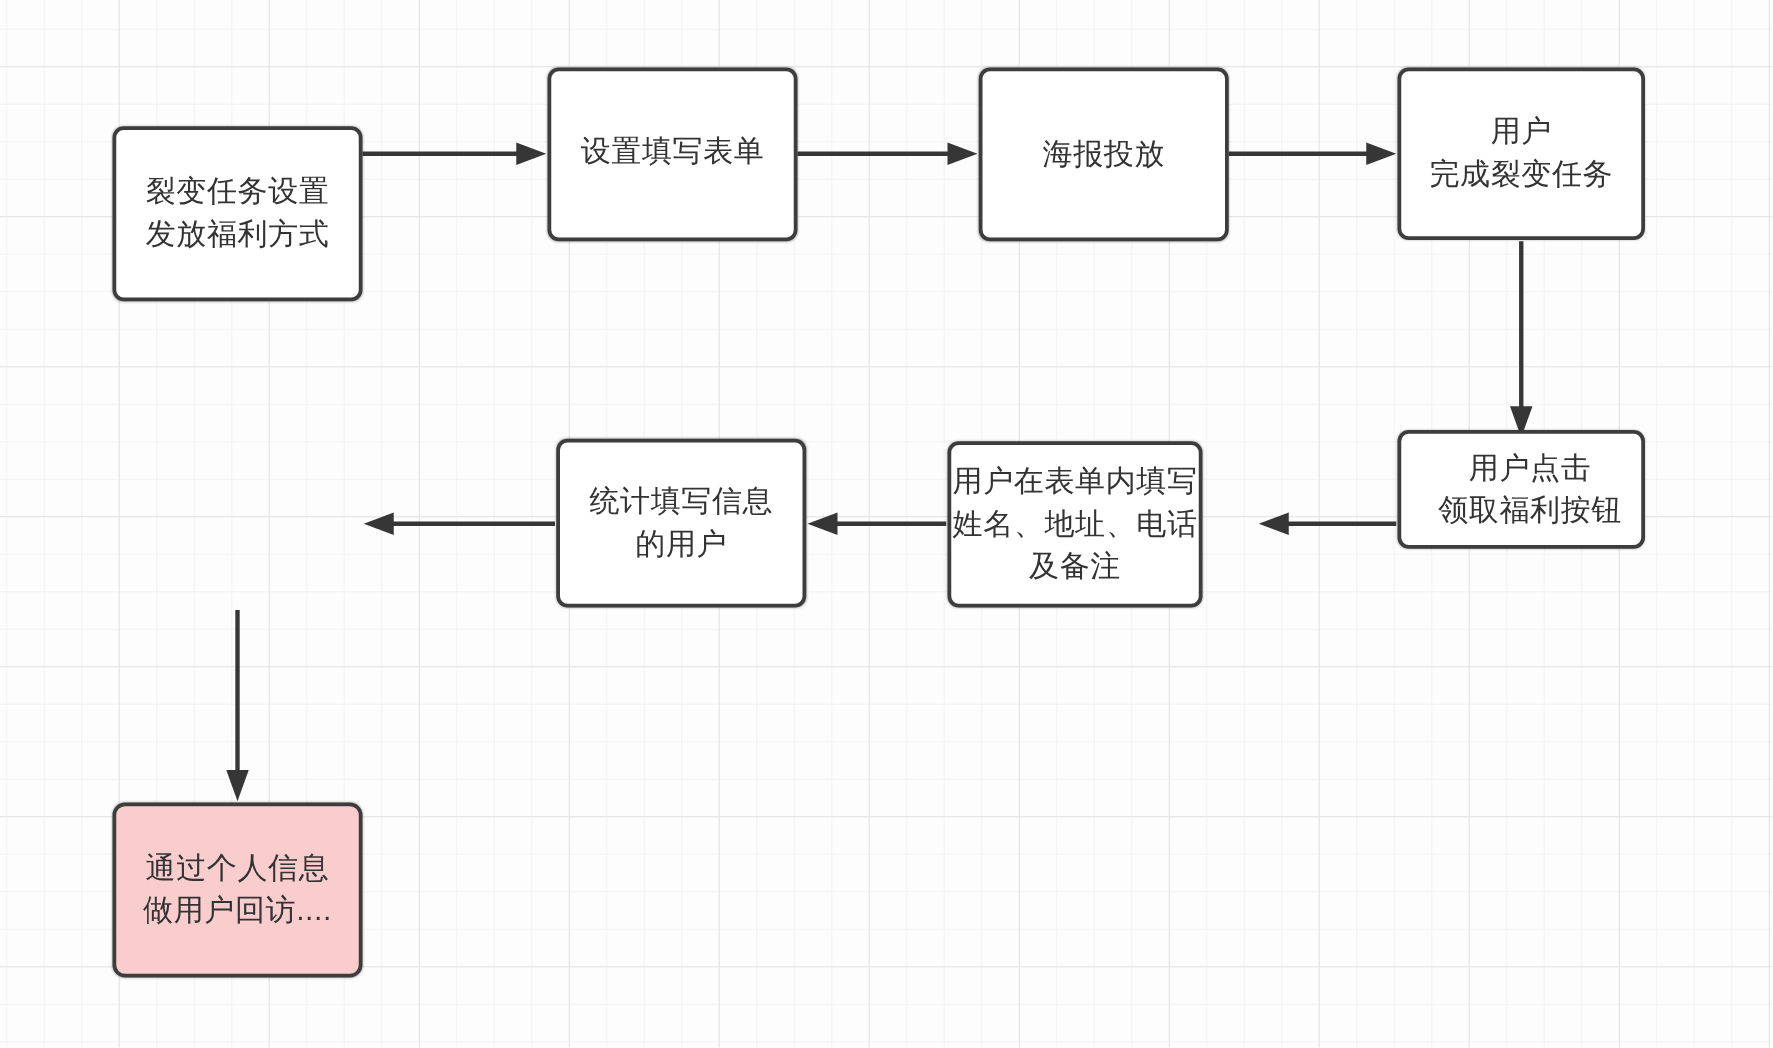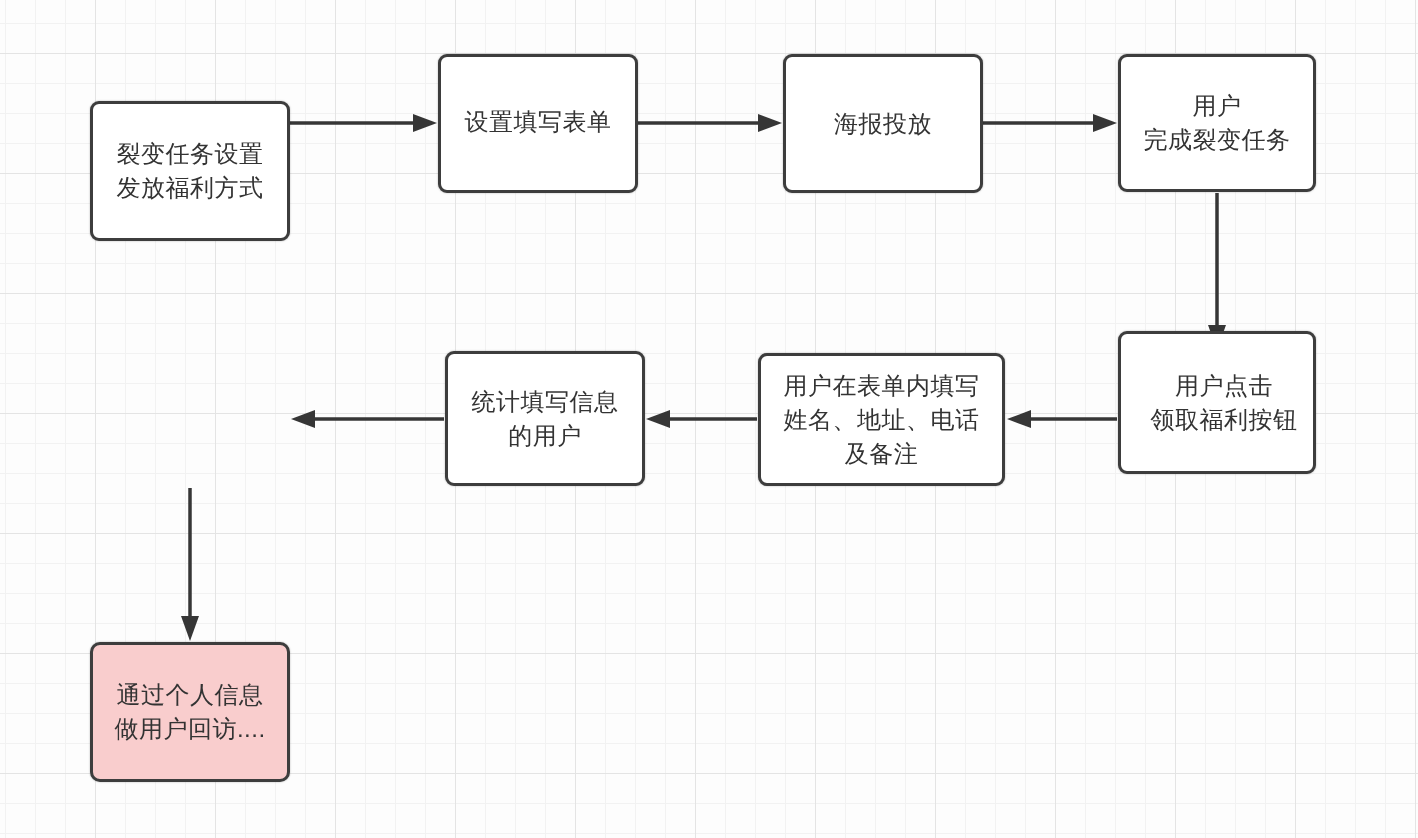--- a/index.html
+++ b/index.html
@@ -93,24 +93,24 @@
   <div class="node" style="left:90px;  top:53px;  width:200px; height:140px;margin-top:48px;">裂变任务设置
 发放福利方式</div>
 
   <div class="node" style="left:438px; top:54px;  width:200px; height:139px;font-family:Liberation Mono, monospace;">设置填写表单</div>
 
   <div class="node" style="left:783px; top:54px;  width:200px; height:139px;text-align:right;">海报投放</div>
 
   <div class="node" style="left:1118px;top:54px;  width:198px; height:138px;">用户
 完成裂变任务</div>
 
-  <div class="node" style="left:1118px;top:331px; width:198px; height:143px;padding-left:14px;">用户点击
+  <div class="node" style="left:1118px;top:344px; width:198px; height:95px;padding-left:14px;">用户点击
 领取福利按钮</div>
 
-  <div class="node" style="left:758px; top:353px; width:247px; height:133px;">用户在表单内填写
+  <div class="node" style="left:758px; top:353px; width:204px; height:133px;">用户在表单内填写
 姓名、地址、电话
 及备注</div>
 
   <div class="node" style="left:445px; top:351px; width:200px; height:135px;text-align:center;">统计填写信息
 的用户</div>
 
 
   <div class="node highlight" style="left:90px; top:642px; width:200px; height:140px;border-radius:10px;">通过个人信息
 做用户回访....</div>
 

